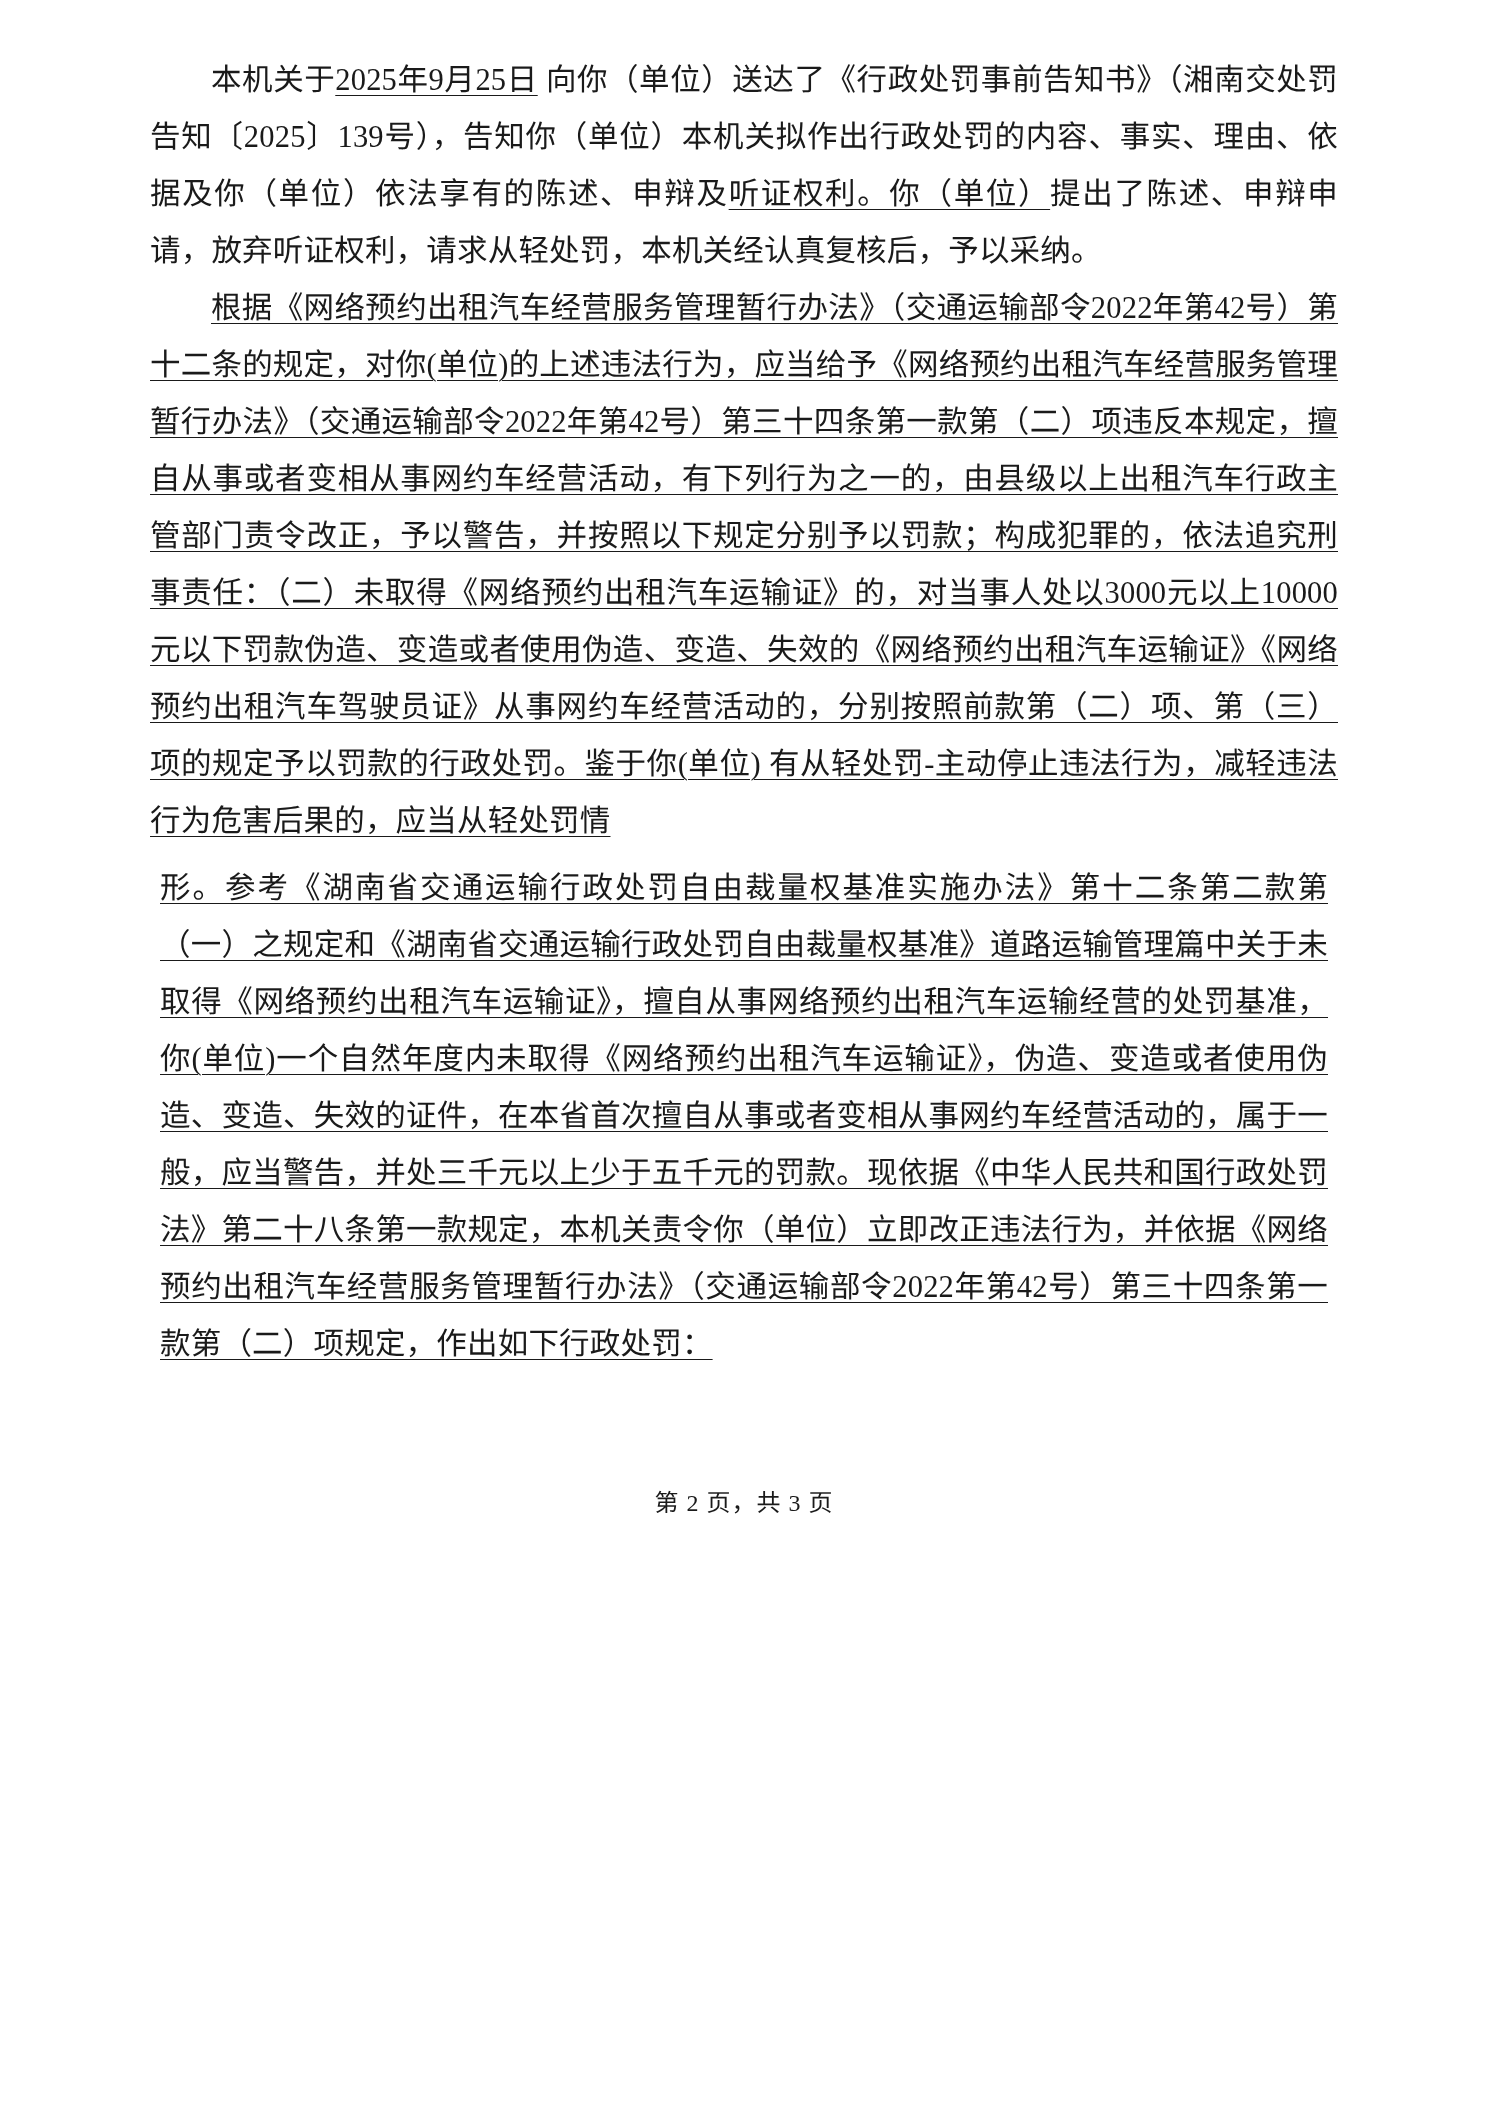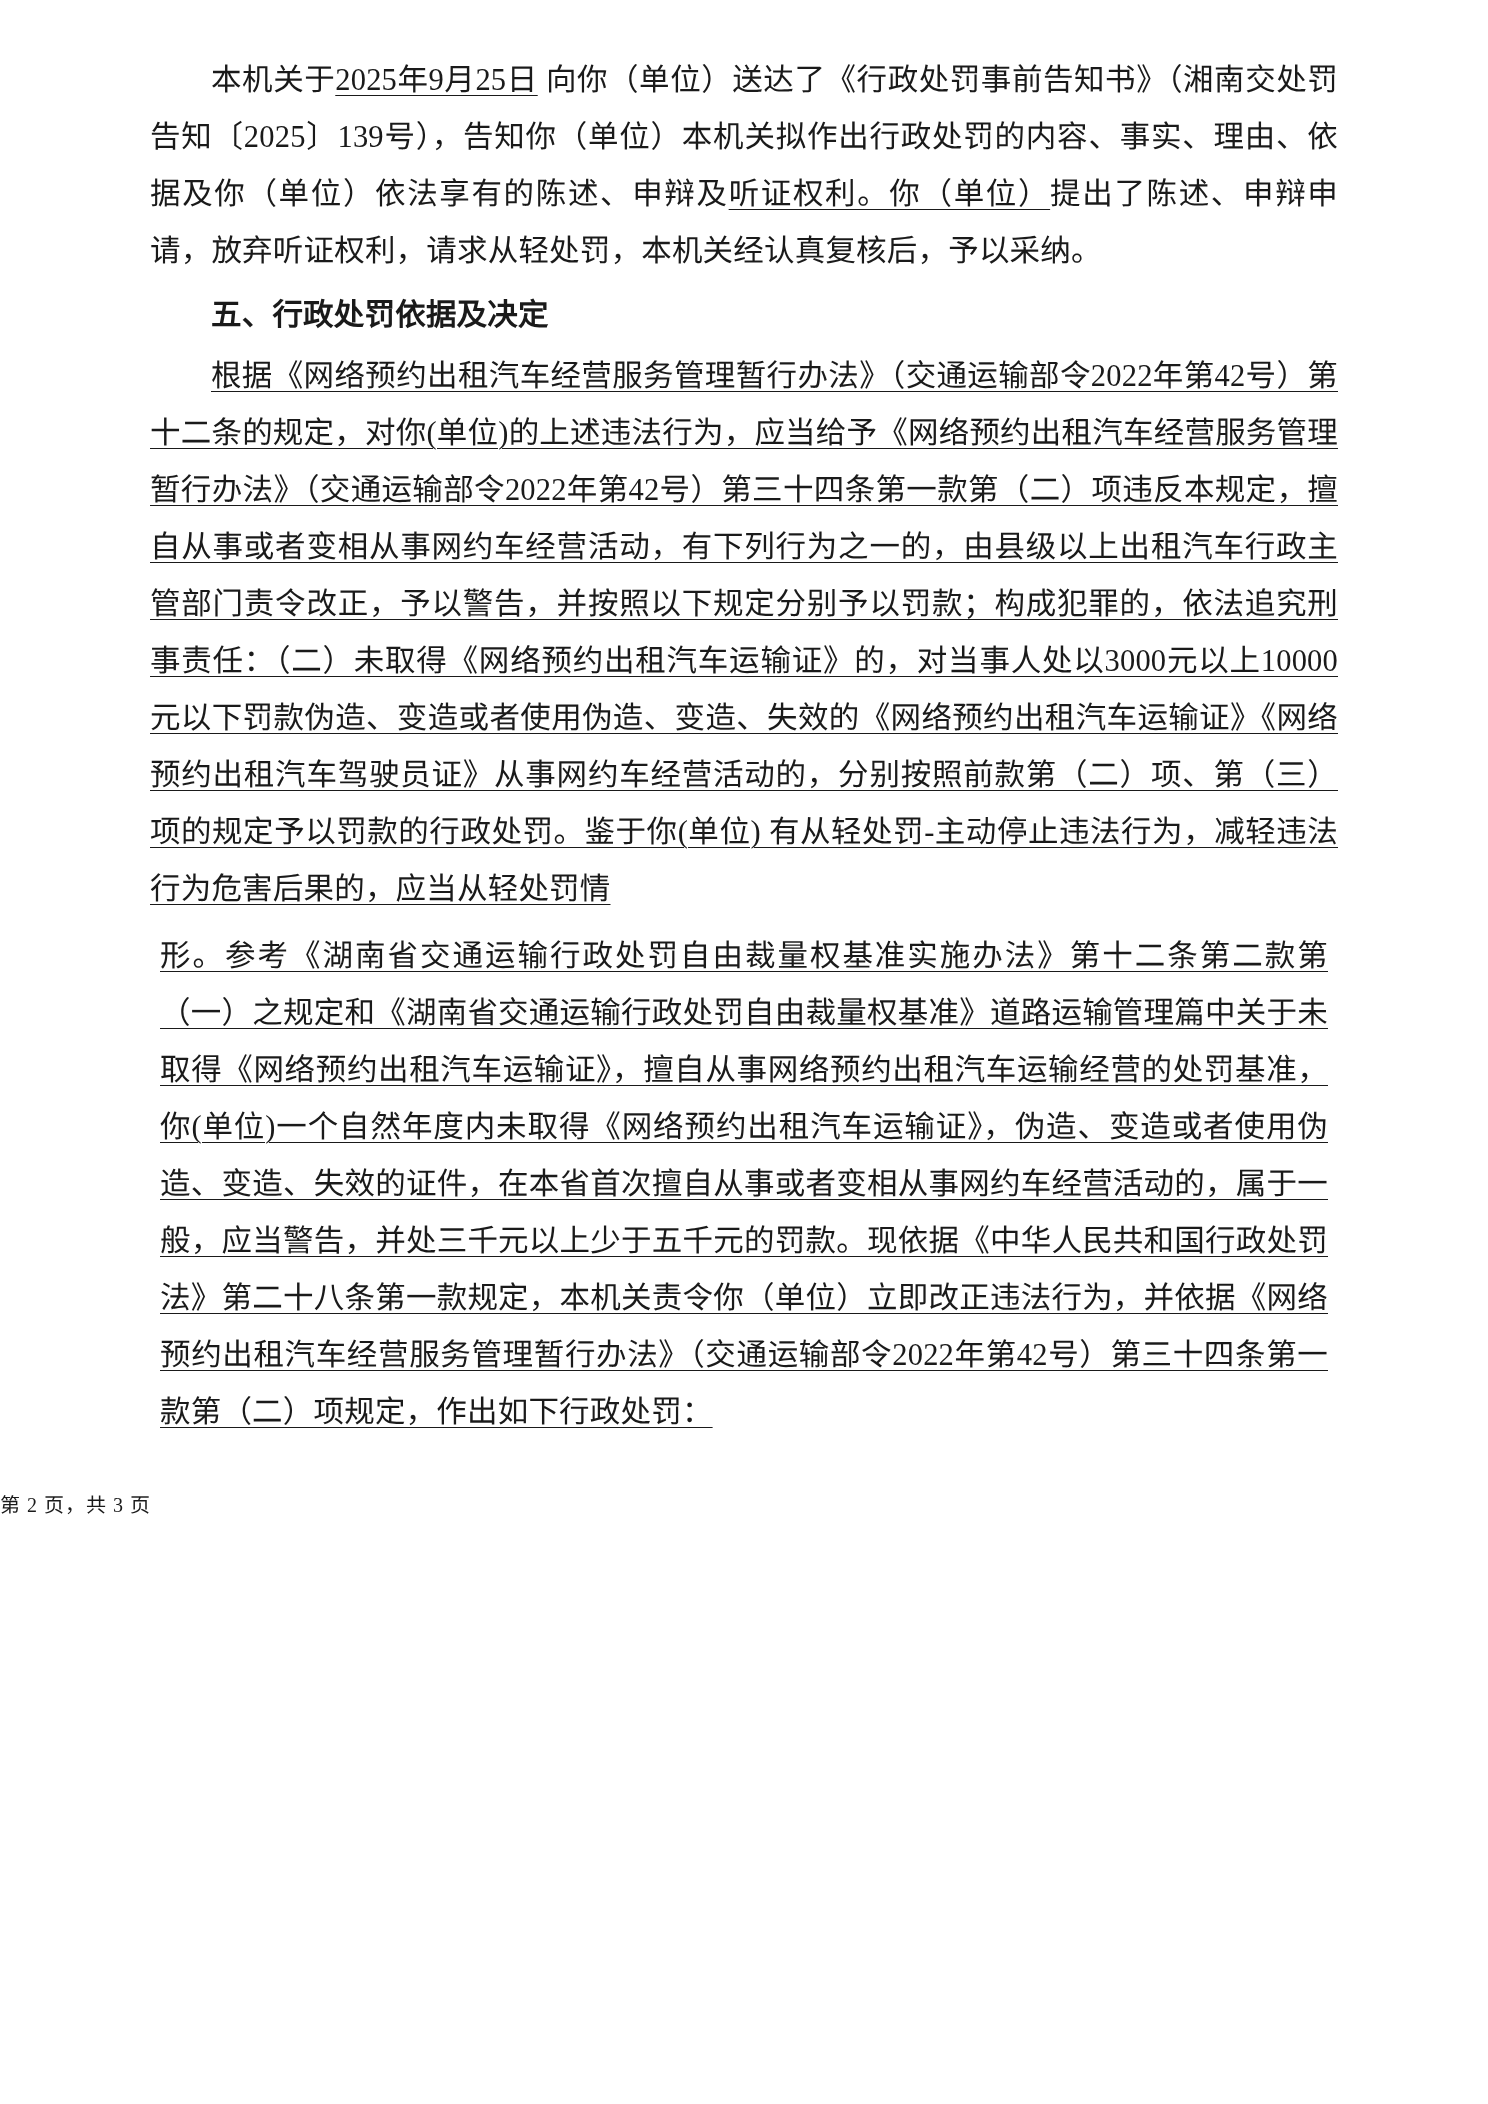--- a/index.html
+++ b/index.html
@@ -49,37 +49,36 @@
   .u {
     text-decoration: underline;
     text-underline-offset: 5px;
     text-decoration-thickness: 1px;
   }
   .footer {
     position: absolute;
     left: 0;
     right: 0;
     bottom: 78px;
-    text-align: left;
-    font-size: 20px;
+    text-align: center;
+    font-size: 24px;
     font-family: "Liberation Serif", "DejaVu Serif", serif;
     letter-spacing: 1px;
   }
 </style>
 </head>
 <body>
 
 <div class="page">
   <div class="doc-body">
 
     <p class="para">
       <span>本机关于</span><span class="u">2025年9月25日</span><span> 向你（单位）送达了《行政处罚事前告知书》（湘南交处罚告知〔2025〕139号），告知你（单位）本机关拟作出行政处罚的内容、事实、理由、依据及你（单位）依法享有的陈述、申辩及</span><span class="u">听证权利。你（单位）</span><span>提出了陈述、申辩申请，放弃听证权利，请求从轻处罚，本机关经认真复核后，予以采纳。</span>
     </p>
 
-    <p class="section-heading">五、行政处罚依据及决定</p>
 
 
     <p class="para">
       <span class="u">根据《网络预约出租汽车经营服务管理暂行办法》（交通运输部令2022年第42号）第十二条的规定，对你(单位)的上述违法行为，应当给予《网络预约出租汽车经营服务管理暂行办法》（交通运输部令2022年第42号）第三十四条第一款第（二）项违反本规定，擅自从事或者变相从事网约车经营活动，有下列行为之一的，由县级以上出租汽车行政主管部门责令改正，予以警告，并按照以下规定分别予以罚款；构成犯罪的，依法追究刑事责任：（二）未取得《网络预约出租汽车运输证》的，对当事人处以3000元以上10000元以下罚款伪造、变造或者使用伪造、变造、失效的《网络预约出租汽车运输证》《网络预约出租汽车驾驶员证》从事网约车经营活动的，分别按照前款第（二）项、第（三）项的规定予以罚款的行政处罚。鉴于你(单位) 有从轻处罚-主动停止违法行为，减轻违法行为危害后果的，应当从轻处罚情</span>
     </p>
 
     <p class="noindent">
       <span class="u">形。</span><span class="u">参考《湖南省交通运输行政处罚自由裁量权基准实施办法》第十二条第二款第（一）之规定和《湖南省交通运输行政处罚自由裁量权基准》道路运输管理篇中关于未取得《网络预约出租汽车运输证》，擅自从事网络预约出租汽车运输经营的处罚基准，你(单位)一个自然年度内未取得《网络预约出租汽车运输证》，伪造、变造或者使用伪造、变造、失效的证件，在本省首次擅自从事或者变相从事网约车经营活动的，属于一般，应当警告，并处三千元以上少于五千元的罚款。现依据《中华人民共和国行政处罚法》第二十八条第一款规定，本机关责令你（单位）立即改正违法行为，并依据《网络预约出租汽车经营服务管理暂行办法》（交通运输部令2022年第42号）第三十四条第一款第（二）项规定，作出如下行政处罚：</span>
     </p>
 

